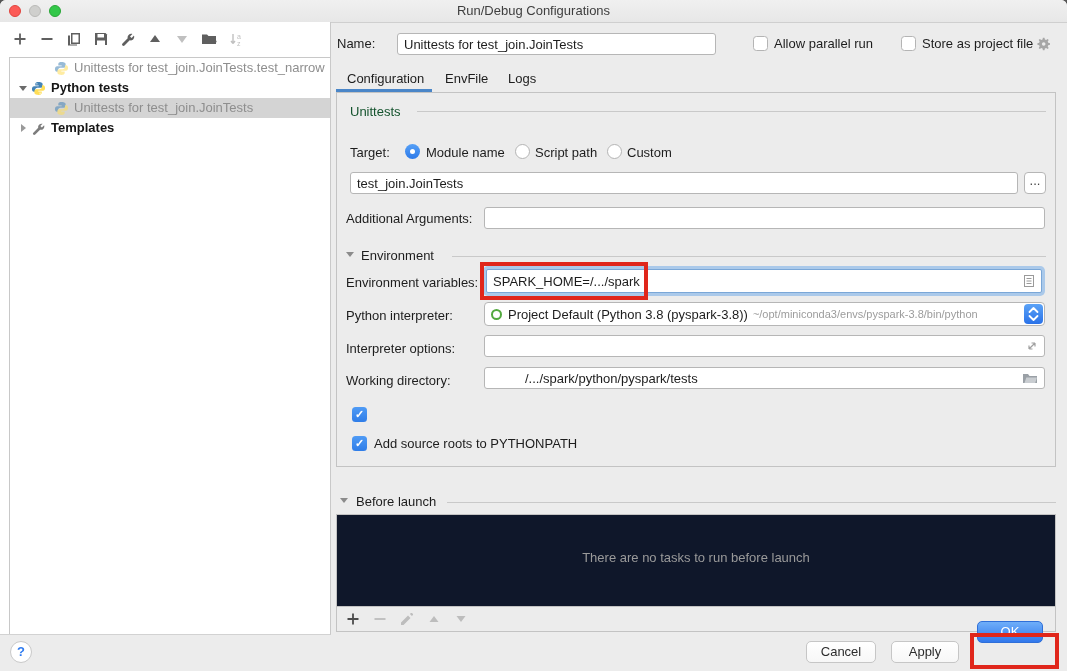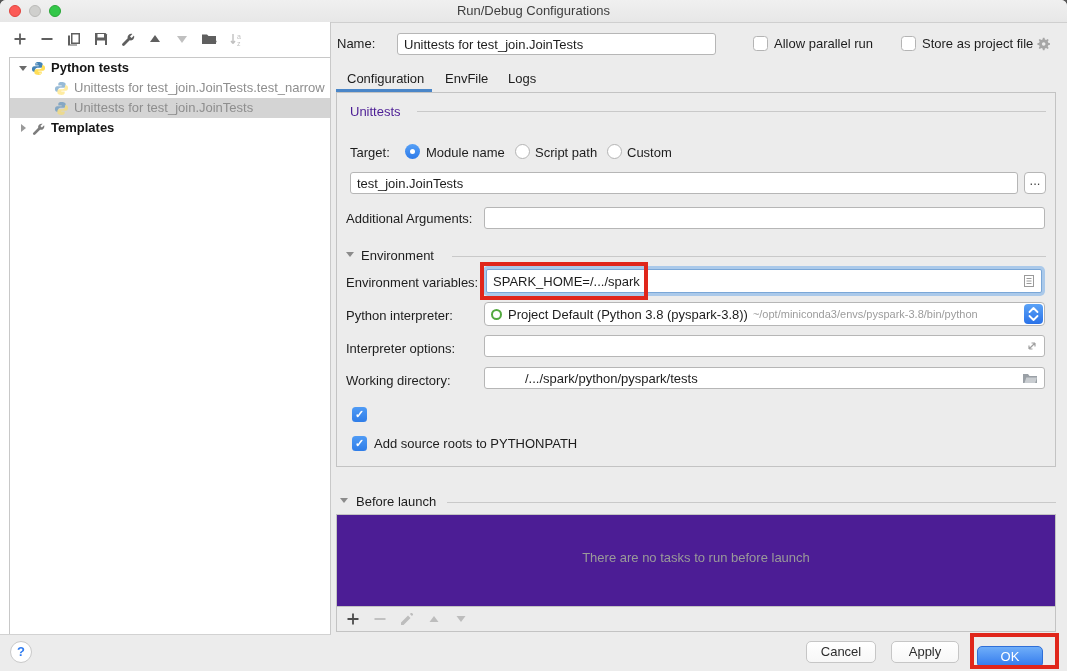--- a/index.html
+++ b/index.html
@@ -28,21 +28,21 @@
   .trow.child{padding-left:44px;}
   .trow .ticon{width:15px;height:15px;flex:0 0 15px;margin-right:5px;}
   .trow.child .ticon{opacity:.55;}
   .trow .tlabel{overflow:hidden;text-overflow:clip;white-space:nowrap;}
   .trow.bold .tlabel{font-weight:bold;color:#161616;}
   .trow.child .tlabel{color:#8e8e8e;}
   .tri-d{width:0;height:0;border-left:4px solid transparent;border-right:4px solid transparent;border-top:5px solid #6b6b6b;}
   .tri-r{width:0;height:0;border-top:4px solid transparent;border-bottom:4px solid transparent;border-left:5px solid #9a9a9a;}
   
   .lbl{position:absolute;color:#1d1d1d;white-space:nowrap;}
-  .glbl{position:absolute;color:#4c1d95;white-space:nowrap;}
+  .glbl{position:absolute;color:#14532d;white-space:nowrap;}
   input.field{position:absolute;height:22px;box-sizing:border-box;border:1px solid #b6b6b6;
     border-radius:3px;background:#fff;font:13px "Liberation Sans",sans-serif;color:#1d1d1d;
     padding:0 6px;margin:0;outline:none;}
   .hline{position:absolute;height:1px;background:#c9c9c9;}
   .panel{position:absolute;border:1px solid #c3c3c3;box-sizing:border-box;}
   
   .tab{position:absolute;color:#1d1d1d;cursor:default;}
   .tab-underline{position:absolute;height:3px;background:#4a86c8;}
   
   .cb{position:absolute;width:15px;height:15px;box-sizing:border-box;border-radius:3.5px;
@@ -64,21 +64,21 @@
   .combo .main{color:#1d1d1d;}
   .combo .path{color:#9c9c9c;font-size:11px;margin-left:5px;}
   .stepper{position:absolute;width:19px;height:20px;border-radius:4px;
     background:linear-gradient(#5ba3f7,#2a72e8);}
   .focusfield{position:absolute;box-sizing:border-box;background:#fff;border:1px solid #7aa7d7;
     border-radius:2px;box-shadow:0 0 0 3px #aac9ea;display:flex;align-items:center;}
   .focusfield input{border:none;outline:none;background:transparent;flex:1;
     font:13px "Liberation Sans",sans-serif;color:#1d1d1d;padding:0 6px;}
   .field-icon{position:absolute;width:16px;height:16px;}
   
-  .task-panel{position:absolute;background:#4c1d95;border:1px solid #c3c3c3;box-sizing:border-box;}
+  .task-panel{position:absolute;background:#0f172a;border:1px solid #c3c3c3;box-sizing:border-box;}
   .empty-msg{position:absolute;left:0;right:0;text-align:center;color:#9a9a9a;}
   .bl-toolbar{position:absolute;background:#ececec;border:1px solid #c3c3c3;border-top:none;
     box-sizing:border-box;display:flex;align-items:center;gap:11px;padding-left:8px;}
   
   .btn{position:absolute;height:22px;box-sizing:border-box;border:1px solid #c6c6c6;border-radius:5px;
     background:linear-gradient(#fff,#f7f7f7);text-align:center;line-height:20px;color:#2c2c2c;}
   .btn.primary{background:linear-gradient(#6faef9,#3178ec);border:1px solid #2f6fd8;color:#fff;}
   .help-btn{position:absolute;width:22px;height:22px;border-radius:50%;background:#fff;
     border:1px solid #c9c9c9;box-sizing:border-box;text-align:center;line-height:20px;
     color:#2f7bf0;font-weight:bold;}
@@ -150,42 +150,42 @@
       <span class="tb-icon">
         <svg viewBox="0 0 16 16" width="16" height="16">
             <path d="M5 3v9M5 12.5L3 10M5 12.5L7 10" stroke="#c0c0c0" stroke-width="1.4" fill="none"></path>
             <text x="9" y="7.5" font-size="7" fill="#c0c0c0">a</text>
             <text x="9" y="14.5" font-size="7" fill="#c0c0c0">z</text>
           </svg>
         </span>
     </div>
 
     <div class="tree">
+      <div class="trow child">
+        <span class="ticon">
+          <svg viewBox="0 0 16 16" width="15" height="15">
+              <path fill="#4584b6" d="M7.9 1C6 1 4.6 1.7 4.6 3.1v1.8h3.6v.6H3.3C1.9 5.5 1 6.9 1 8.5c0 1.6.8 3 2.2 3h1.1V9.6c0-1.3 1.2-2.4 2.5-2.4h3.6c1.1 0 2-.9 2-2V3.1C12.4 1.7 9.8 1 7.9 1z"></path>
+              <path fill="#ffde57" d="M8.1 15c1.9 0 3.3-.7 3.3-2.1v-1.8H7.8v-.6h4.9c1.4 0 2.3-1.4 2.3-3 0-1.6-.8-3-2.2-3h-1.1v1.9c0 1.3-1.2 2.4-2.5 2.4H5.6c-1.1 0-2 .9-2 2v2.1C3.6 14.3 6.2 15 8.1 15z"></path>
+            </svg>
+          </span>
+        <span class="tlabel">Unittests for test_join.JoinTests.test_narrow</span>
+      </div>
       <div class="trow bold">
         <span class="arrow">
             <span class="tri-d"></span>
           </span>
         <span class="ticon">
           <svg viewBox="0 0 16 16" width="15" height="15">
               <path fill="#4584b6" d="M7.9 1C6 1 4.6 1.7 4.6 3.1v1.8h3.6v.6H3.3C1.9 5.5 1 6.9 1 8.5c0 1.6.8 3 2.2 3h1.1V9.6c0-1.3 1.2-2.4 2.5-2.4h3.6c1.1 0 2-.9 2-2V3.1C12.4 1.7 9.8 1 7.9 1z"></path>
               <path fill="#ffde57" d="M8.1 15c1.9 0 3.3-.7 3.3-2.1v-1.8H7.8v-.6h4.9c1.4 0 2.3-1.4 2.3-3 0-1.6-.8-3-2.2-3h-1.1v1.9c0 1.3-1.2 2.4-2.5 2.4H5.6c-1.1 0-2 .9-2 2v2.1C3.6 14.3 6.2 15 8.1 15z"></path>
               <circle fill="#fff" cx="6.3" cy="3" r=".7"></circle>
               <circle fill="#fff" cx="9.7" cy="13" r=".7"></circle>
             </svg>
           </span>
         <span class="tlabel">Python tests</span>
-      </div>
-      <div class="trow child">
-        <span class="ticon">
-          <svg viewBox="0 0 16 16" width="15" height="15">
-              <path fill="#4584b6" d="M7.9 1C6 1 4.6 1.7 4.6 3.1v1.8h3.6v.6H3.3C1.9 5.5 1 6.9 1 8.5c0 1.6.8 3 2.2 3h1.1V9.6c0-1.3 1.2-2.4 2.5-2.4h3.6c1.1 0 2-.9 2-2V3.1C12.4 1.7 9.8 1 7.9 1z"></path>
-              <path fill="#ffde57" d="M8.1 15c1.9 0 3.3-.7 3.3-2.1v-1.8H7.8v-.6h4.9c1.4 0 2.3-1.4 2.3-3 0-1.6-.8-3-2.2-3h-1.1v1.9c0 1.3-1.2 2.4-2.5 2.4H5.6c-1.1 0-2 .9-2 2v2.1C3.6 14.3 6.2 15 8.1 15z"></path>
-            </svg>
-          </span>
-        <span class="tlabel">Unittests for test_join.JoinTests.test_narrow</span>
       </div>
       <div class="trow child selected">
         <span class="ticon">
           <svg viewBox="0 0 16 16" width="15" height="15">
               <path fill="#4584b6" d="M7.9 1C6 1 4.6 1.7 4.6 3.1v1.8h3.6v.6H3.3C1.9 5.5 1 6.9 1 8.5c0 1.6.8 3 2.2 3h1.1V9.6c0-1.3 1.2-2.4 2.5-2.4h3.6c1.1 0 2-.9 2-2V3.1C12.4 1.7 9.8 1 7.9 1z"></path>
               <path fill="#ffde57" d="M8.1 15c1.9 0 3.3-.7 3.3-2.1v-1.8H7.8v-.6h4.9c1.4 0 2.3-1.4 2.3-3 0-1.6-.8-3-2.2-3h-1.1v1.9c0 1.3-1.2 2.4-2.5 2.4H5.6c-1.1 0-2 .9-2 2v2.1C3.6 14.3 6.2 15 8.1 15z"></path>
             </svg>
           </span>
         <span class="tlabel">Unittests for test_join.JoinTests</span>
       </div>
@@ -322,18 +322,18 @@
     <span class="tb-icon">
       <svg viewBox="0 0 16 16" width="16" height="16">
           <path fill="#bdbdbd" d="M8 11L3.5 5h9z"></path>
         </svg>
       </span>
   </div>
 
   <div class="help-btn" style="left:10px;top:641px;">?</div>
   <div class="btn" style="left:806px;top:641px;width:70px;">Cancel</div>
   <div class="btn" style="left:891px;top:641px;width:68px;">Apply</div>
-  <div class="btn primary" style="left:977px;top:646px;width:66px;">OK</div>
+  <div class="btn primary" style="left:977px;top:621px;width:66px;">OK</div>
 
   <div class="annot" style="left:480px;top:262px;width:168px;height:38px;"></div>
   <div class="annot" style="left:970px;top:633px;width:89px;height:36px;"></div>
 
 </div>
 
 </body></html>

